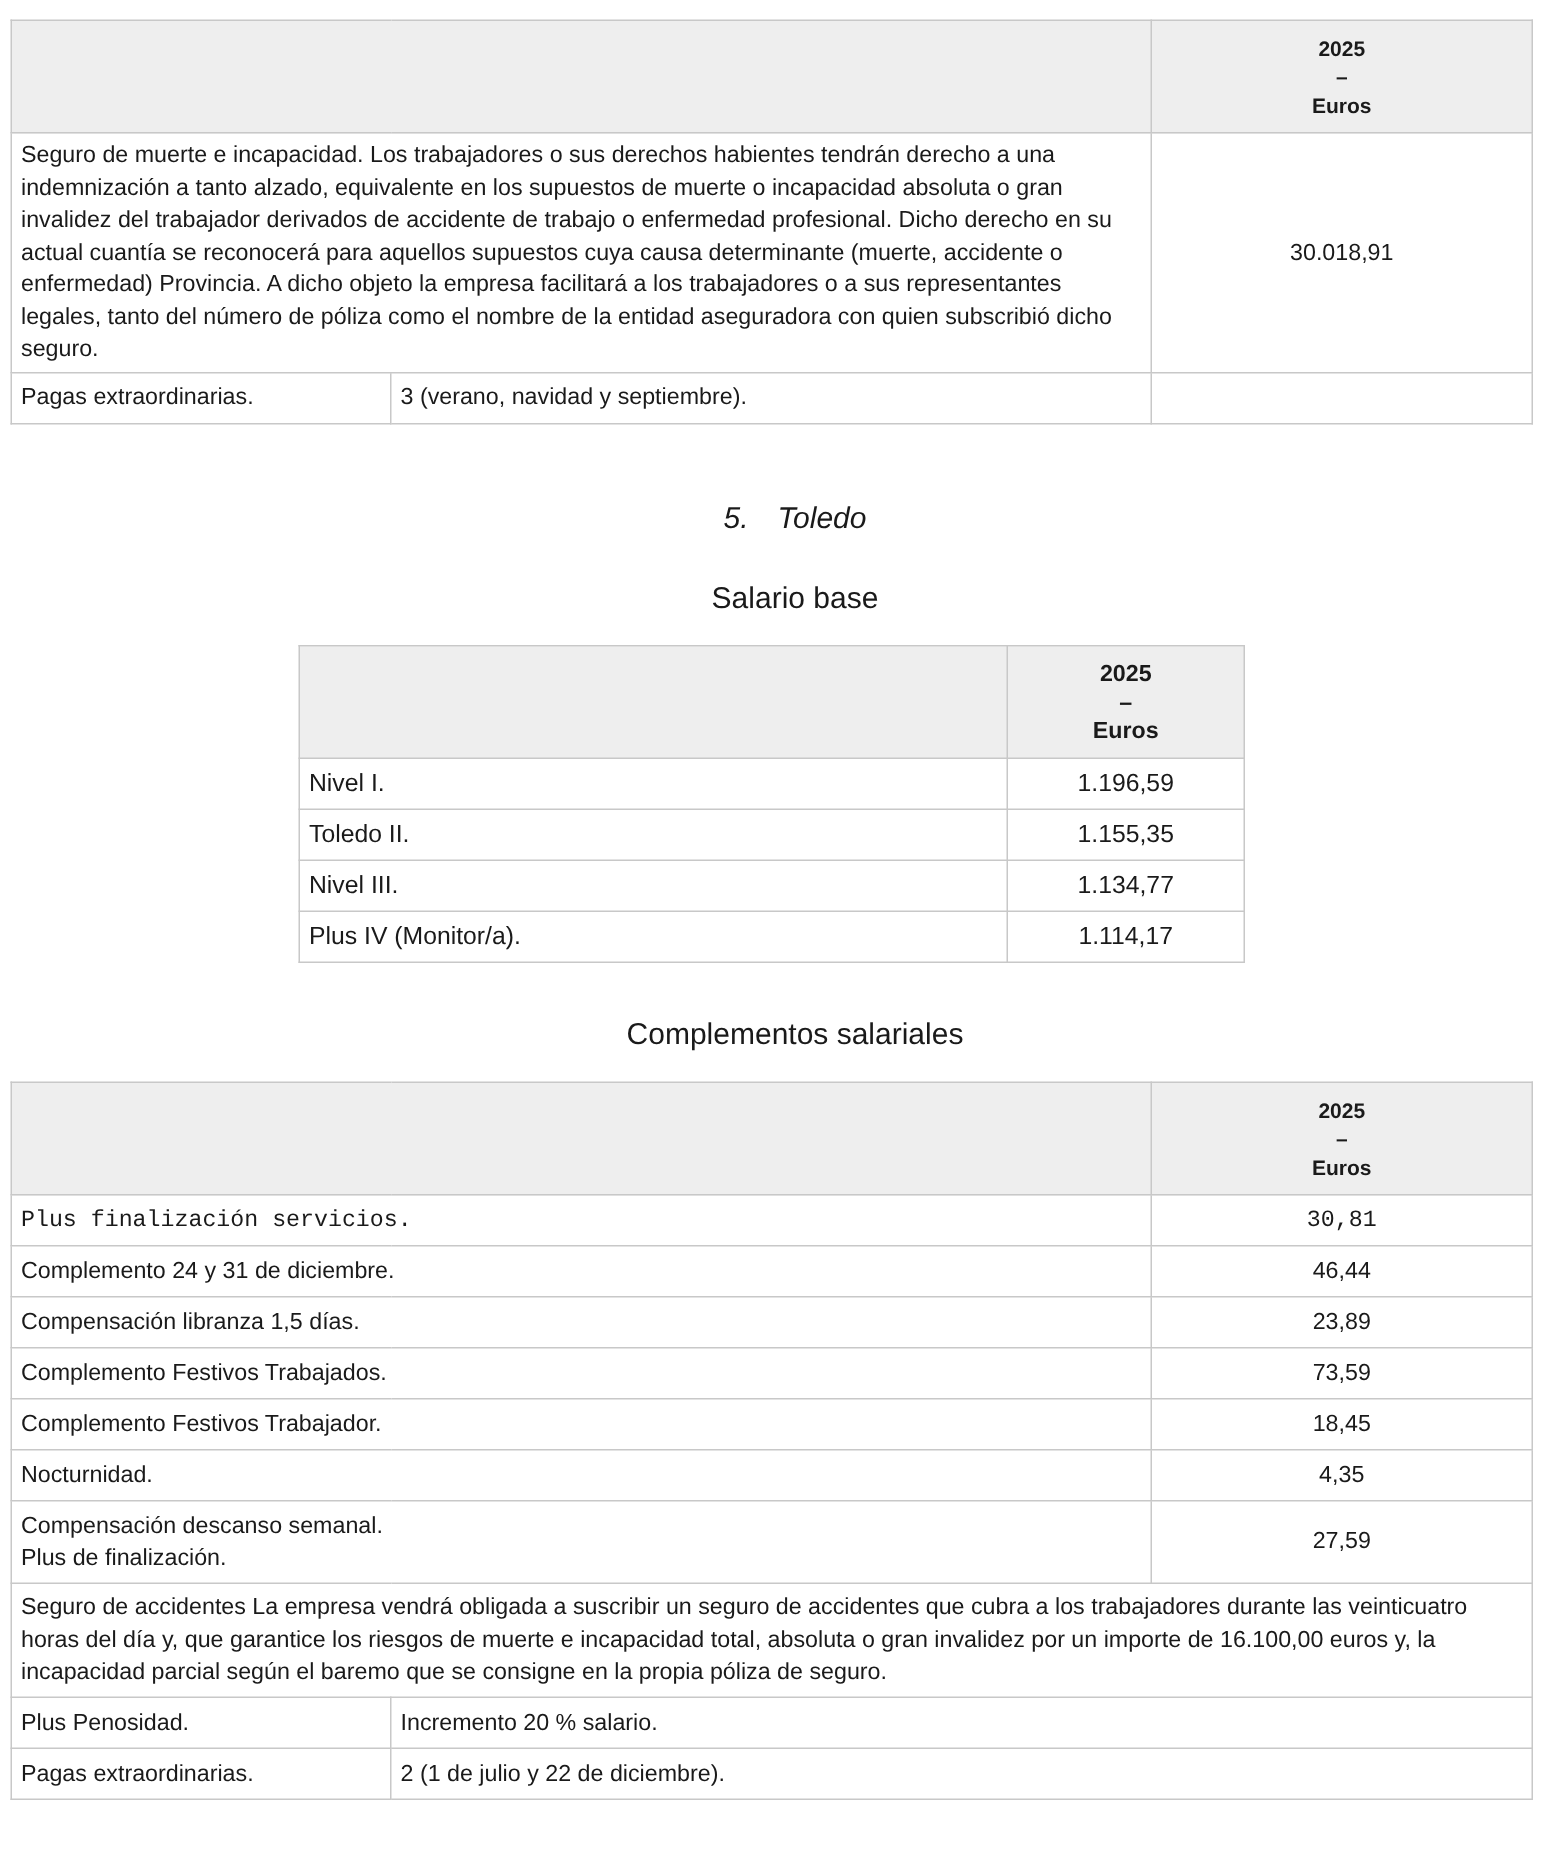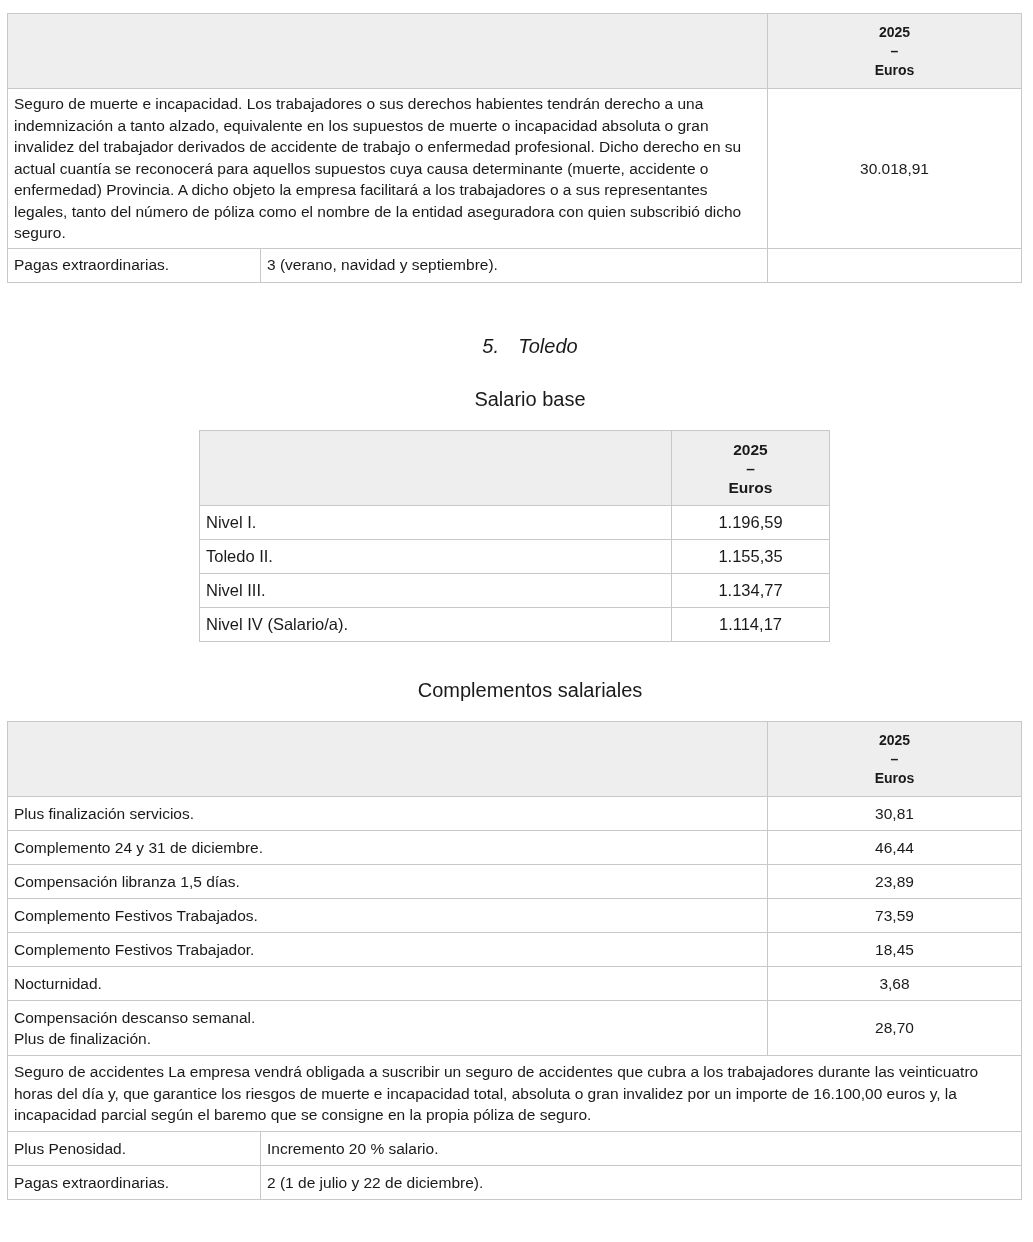--- a/index.html
+++ b/index.html
@@ -101,21 +101,21 @@
   </tr>
   <tr>
     <td>Toledo II.</td>
     <td class="val">1.155,35</td>
   </tr>
   <tr>
     <td>Nivel III.</td>
     <td class="val">1.134,77</td>
   </tr>
   <tr>
-    <td>Nivel IV (Salario/a).</td>
+    <td>Plus IV (Monitor/a).</td>
     <td class="val">1.114,17</td>
   </tr>
 </tbody>
   </table>
 
 <div class="heading" style="top:679px;">Complementos salariales</div>
 
 <table class="t-wide" style="top:721px;">
   <colgroup>
       <col style="width:253px">
@@ -124,21 +124,21 @@
     </colgroup>
   <tbody>
       <tr>
     <th colspan="2"></th>
     <th>
       <span class="hdr-line">2025</span>
       <span class="hdr-line">–</span>
       <span class="hdr-line">Euros</span>
     </th>
   </tr>
-  <tr style="height:34px;">
+  <tr style="height:34px;font-family:Liberation Mono, monospace;">
     <td colspan="2">Plus finalización servicios.</td>
     <td class="val">30,81</td>
   </tr>
   <tr style="height:34px;">
     <td colspan="2">Complemento 24 y 31 de diciembre.</td>
     <td class="val">46,44</td>
   </tr>
   <tr style="height:34px;">
     <td colspan="2">Compensación libranza 1,5 días.</td>
     <td class="val">23,89</td>
@@ -146,28 +146,28 @@
   <tr style="height:34px;">
     <td colspan="2">Complemento Festivos Trabajados.</td>
     <td class="val">73,59</td>
   </tr>
   <tr style="height:34px;">
     <td colspan="2">Complemento Festivos Trabajador.</td>
     <td class="val">18,45</td>
   </tr>
   <tr style="height:34px;">
     <td colspan="2">Nocturnidad.</td>
-    <td class="val">3,68</td>
+    <td class="val">4,35</td>
   </tr>
   <tr style="height:55px;">
     <td colspan="2">
       <span class="hdr-line">Compensación descanso semanal.</span>
       <span class="hdr-line">Plus de finalización.</span>
     </td>
-    <td class="val">28,70</td>
+    <td class="val">27,59</td>
   </tr>
   <tr style="height:76px;">
     <td colspan="3">Seguro de accidentes La empresa vendrá obligada a suscribir un seguro de accidentes que cubra a los trabajadores durante las veinticuatro horas del día y, que garantice los riesgos de muerte e incapacidad total, absoluta o gran invalidez por un importe de 16.100,00 euros y, la incapacidad parcial según el baremo que se consigne en la propia póliza de seguro.</td>
   </tr>
   <tr style="height:34px;">
     <td>Plus Penosidad.</td>
     <td colspan="2">Incremento 20 % salario.</td>
   </tr>
   <tr style="height:34px;">
     <td>Pagas extraordinarias.</td>

